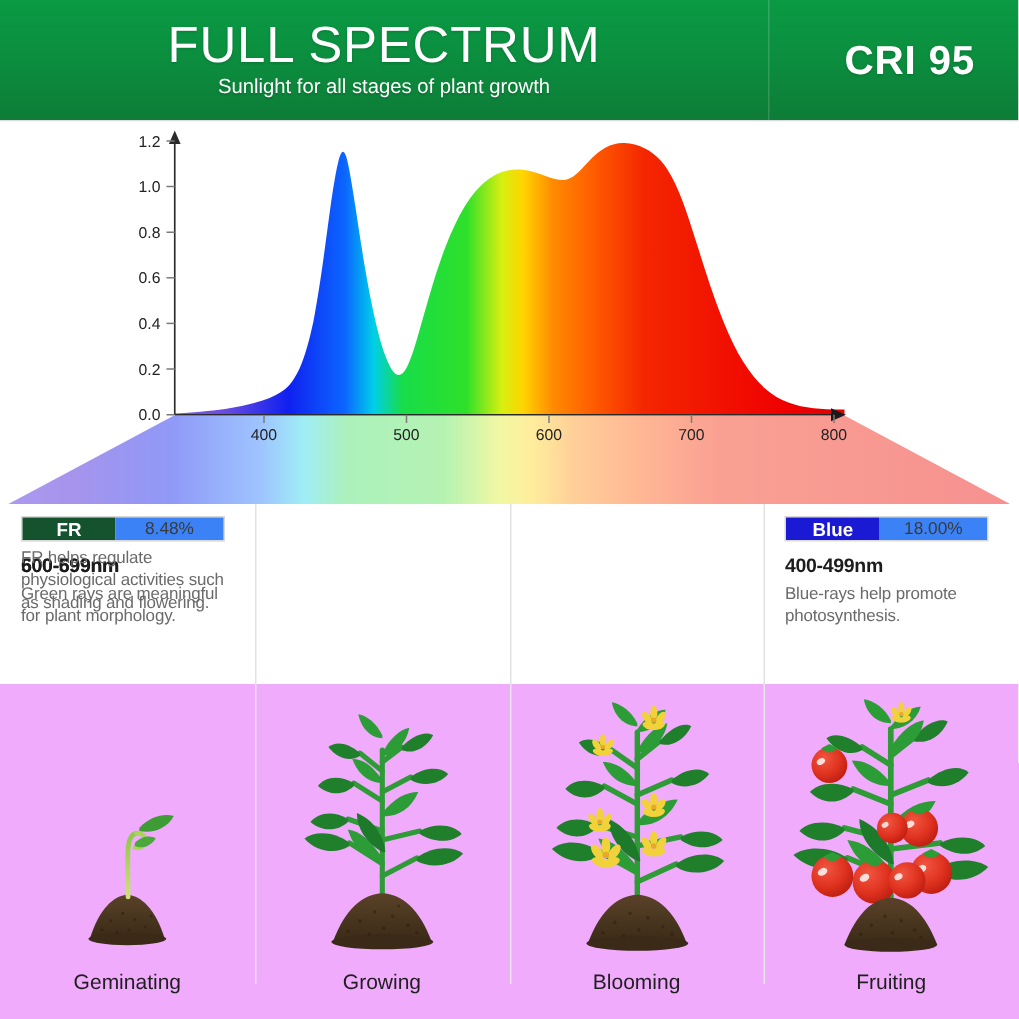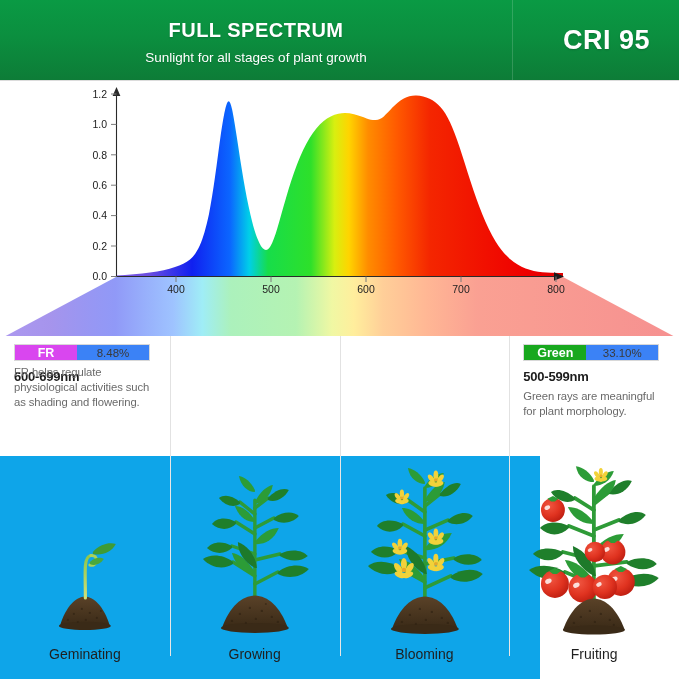--- a/index.html
+++ b/index.html
@@ -20,21 +20,21 @@
   }
   .header-divider{
     position:absolute;left:512px;top:0;width:1px;height:80px;
     background:rgba(255,255,255,0.16);
   }
   .header-left{
     position:absolute;left:0;top:0;width:512px;height:80px;
     display:flex;flex-direction:column;align-items:center;justify-content:center;
   }
   .header-title{
-    color:#ffffff;font-size:20px;font-weight:bold;letter-spacing:0.5px;
+    color:#ffffff;font-size:34px;font-weight:normal;letter-spacing:0.5px;
     line-height:34px;text-shadow:0 1px 2px rgba(0,0,0,0.18);
   }
   .header-sub{
     color:#ffffff;font-size:13.5px;font-weight:normal;line-height:18px;
     margin-top:2px;text-shadow:0 1px 1px rgba(0,0,0,0.15);
   }
   .header-right{
     position:absolute;left:512px;top:0;width:189px;height:80px;
     display:flex;align-items:center;justify-content:center;
   }
@@ -84,21 +84,21 @@
     margin-top:7px;font-size:13px;color:#1c1c1c;font-weight:bold;
     letter-spacing:-0.2px;line-height:17px;
   }
   .card-desc{
     margin-top:4px;font-size:11.3px;color:#6a6a6a;line-height:15px;
     letter-spacing:-0.1px;width:146px;
   }
 
   
   .stages{
-    position:absolute;left:0;top:456px;width:540px;height:223px;background:#0ea5e9;
+    position:absolute;left:0;top:456px;width:679px;height:223px;background:#f0abfc;
   }
   .stage{
     position:absolute;top:0;width:169.75px;height:223px;
   }
   .stage:nth-of-type(1){left:0px;}
   .stage:nth-of-type(2){left:169.75px;}
   .stage:nth-of-type(3){left:339.5px;}
   .stage:nth-of-type(4){left:509.25px;}
   .stage-div{
     position:absolute;top:0;width:1px;height:200px;background:#e6e6e6;
@@ -261,41 +261,49 @@
         <text x="556" y="212">800</text>
       </g>
     </svg>
   </div>
 
   <div class="cards">
     <div class="vdiv" style="left:169.75px"></div>
     <div class="vdiv" style="left:339.5px"></div>
     <div class="vdiv" style="left:509.25px"></div>
 
+    <div class="card">
+      <div class="badge-row">
+        <div class="badge-name" style="background:#1a1ad4">Blue</div>
+        <div class="badge-pct">18.00%</div>
+      </div>
+      <div class="card-range">400-499nm</div>
+      <div class="card-desc">Blue-rays help promote photosynthesis.</div>
+    </div>
 
     <div class="card">
       <div class="badge-row">
         <div class="badge-name" style="background:#18a81e">Green</div>
         <div class="badge-pct">33.10%</div>
       </div>
       <div class="card-range">500-599nm</div>
       <div class="card-desc">Green rays are meaningful for plant morphology.</div>
     </div>
 
     <div class="card">
       <div class="badge-row">
         <div class="badge-name" style="background:#e03a1a">Red</div>
         <div class="badge-pct">40.42%</div>
       </div>
       <div class="card-range">600-699nm</div>
     </div>
 
     <div class="card">
       <div class="badge-row">
-        <div class="badge-name" style="background:#d946ef">FR</div>
+        <div class="badge-name" style="background:#14532d">FR</div>
         <div class="badge-pct">8.48%</div>
       </div>
       <div class="card-desc">FR helps regulate physiological activities such as shading and flowering.</div>
     </div>
   </div>
 
   <div class="stages">
     <div class="stage-div" style="left:169.75px"></div>
     <div class="stage-div" style="left:339.5px"></div>
     <div class="stage-div" style="left:509.25px"></div>

